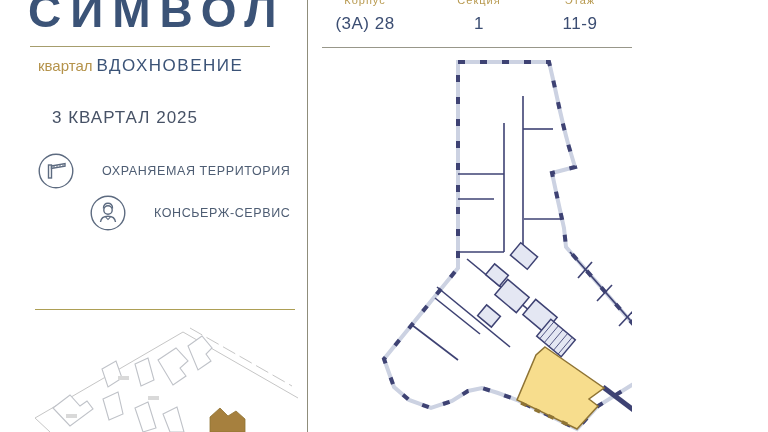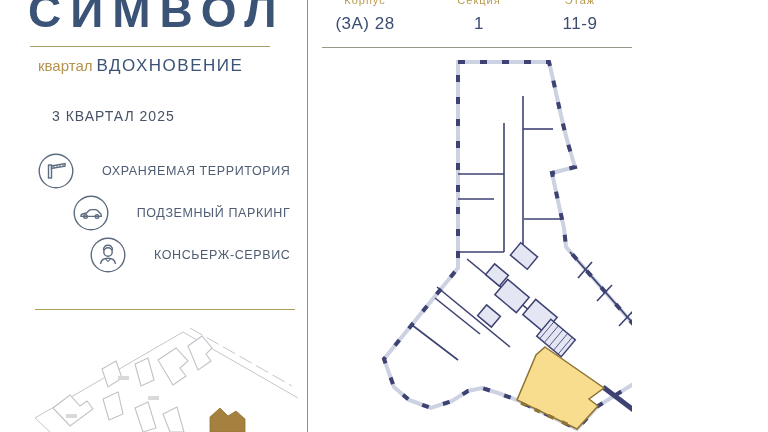--- a/index.html
+++ b/index.html
@@ -5,21 +5,21 @@
   html,body{margin:0;padding:0;background:#fff;}
   .page{position:relative;width:632px;height:432px;background:#ffffff;overflow:hidden;
         font-family:"Liberation Sans",sans-serif;}
   
   .logo-title{position:absolute;left:28px;top:-12px;font-size:46px;font-weight:700;
       letter-spacing:9px;color:#3b5377;line-height:1;white-space:nowrap;}
   .logo-underline{position:absolute;left:30px;top:46px;width:240px;height:1px;background:#a69d6d;}
   .quarter-row{position:absolute;left:38px;top:56px;display:flex;align-items:baseline;gap:4px;}
   .quarter-label{font-size:15px;color:#b5934b;}
   .quarter-name{font-size:17px;color:#3b5377;letter-spacing:1.5px;font-weight:500;}
-  .delivery{position:absolute;left:52px;top:108px;font-size:14px;color:#475266;letter-spacing:1px;}
+  .delivery{position:absolute;left:52px;top:108px;font-size:17px;color:#475266;letter-spacing:1px;}
   .features{position:absolute;left:38px;top:152px;display:flex;flex-direction:column;gap:5px;}
   .feature-item{display:flex;align-items:center;gap:28px;height:37px;justify-content:flex-end;}
   .feature-icon{width:36px;height:36px;flex:0 0 36px;}
   .feature-label{font-size:12.5px;color:#4e5d73;letter-spacing:0.6px;}
   .map-separator{position:absolute;left:35px;top:309px;width:260px;height:1px;background:#ad9f55;}
   .minimap{position:absolute;left:30px;top:316px;width:272px;height:116px;}
   
   .v-divider{position:absolute;left:307px;top:0;width:1px;height:432px;background:#8f8d7b;}
   
   .unit-col{position:absolute;top:0;width:110px;text-align:center;}
@@ -51,31 +51,20 @@
     <div class="feature-item">
       <svg class="feature-icon" viewBox="0 0 36 36">
         <g fill="none" stroke="#5d6b80" stroke-width="1.4">
           <circle cx="18" cy="18" r="16.8"></circle>
           <rect x="10.5" y="12" width="3" height="13"></rect>
           <path d="M13.5 13 L27 10.5 L27 13.2 L13.5 15.5 Z"></path>
           <path d="M16 12.7 L16 15.2 M19 12.2 L19 14.7 M22 11.7 L22 14.2 M25 11.2 L25 13.7" stroke-width="1"></path>
         </g>
       </svg>
       <span class="feature-label">ОХРАНЯЕМАЯ ТЕРРИТОРИЯ</span>
-    </div>
-    <div class="feature-item">
-      <svg class="feature-icon" viewBox="0 0 36 36">
-        <g fill="none" stroke="#5d6b80" stroke-width="1.4">
-          <circle cx="18" cy="18" r="16.8"></circle>
-          <path d="M8 21 C8 19.5 9 18.8 11 18.5 L13.5 18 L16 15.5 C16.6 14.9 17.4 14.6 18.5 14.6 L22 14.6 C23.2 14.6 24 15 24.8 15.8 L26.6 17.8 C27.8 18.2 28.2 19 28.2 20.2 L28.2 21.4 L8 21.4 Z"></path>
-          <circle cx="12.5" cy="21.6" r="1.8"></circle>
-          <circle cx="24" cy="21.6" r="1.8"></circle>
-        </g>
-      </svg>
-      <span class="feature-label">ПОДЗЕМНЫЙ ПАРКИНГ</span>
     </div>
     <div class="feature-item">
       <svg class="feature-icon" viewBox="0 0 36 36">
         <g fill="none" stroke="#5d6b80" stroke-width="1.4">
           <circle cx="18" cy="18" r="16.8"></circle>
           <circle cx="18" cy="15" r="4.2"></circle>
           <path d="M13.5 13.5 C13.2 9.8 15.5 8.2 18 8.2 C20.5 8.2 22.8 9.8 22.5 13.5"></path>
           <path d="M10.5 27 C11 22.8 14 21.2 18 21.2 C22 21.2 25 22.8 25.5 27"></path>
           <path d="M15.5 21.8 L18 24.5 L20.5 21.8" stroke-width="1.1"></path>
         </g>

